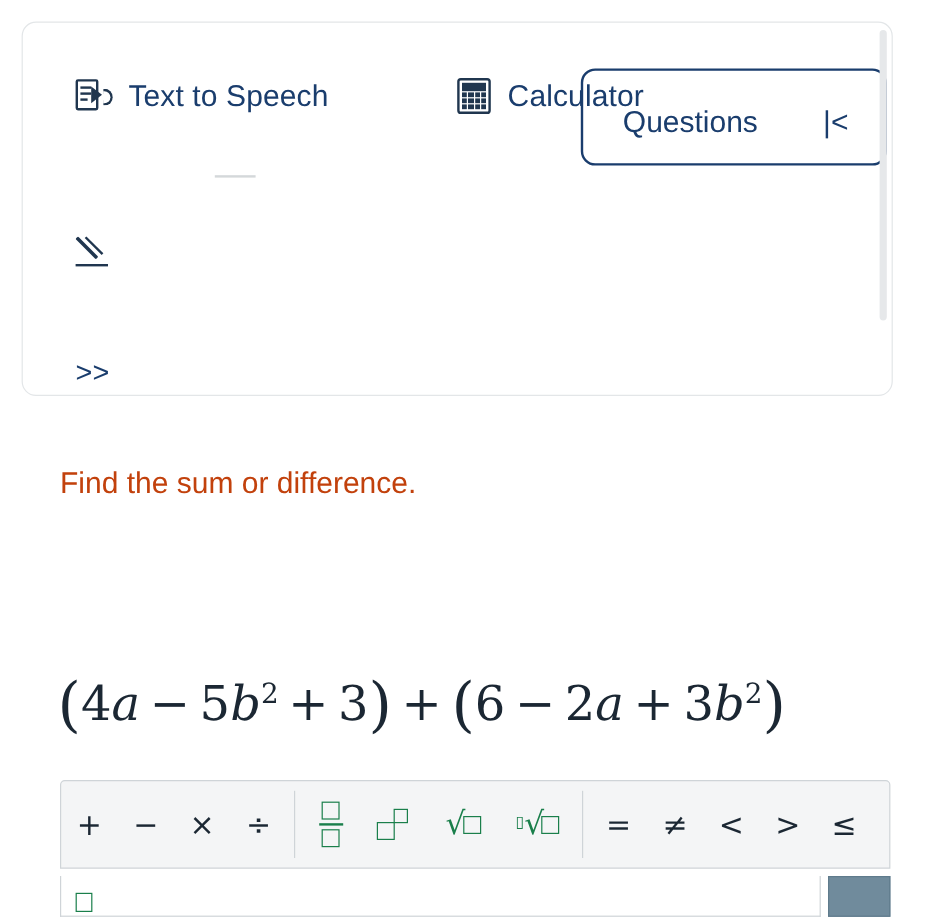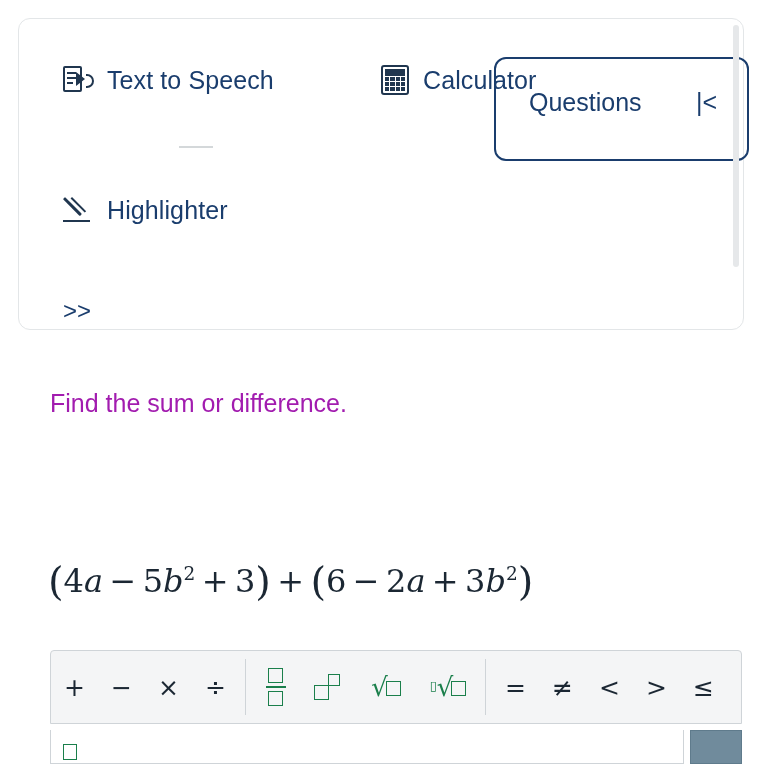--- a/index.html
+++ b/index.html
@@ -152,24 +152,24 @@
     top: 280px;
     font-size: 24px;
     color: #1a3d6d;
     cursor: pointer;
     line-height: 1;
   }
 
   
   .questions-pill {
     position: absolute;
-    left: 475px;
+    left: 465px;
     top: 38px;
     width: 255px;
-    height: 104px;
+    height: 81px;
     border: 2px solid #1a3d6d;
     border-radius: 12px;
     background: transparent;
     box-sizing: border-box;
     cursor: pointer;
   }
   .questions-pill .qlabel {
     position: absolute;
     left: 33px;
     top: 29px;
@@ -197,30 +197,30 @@
   }
 
   
   .question-text {
     position: absolute;
     left: 50px;
     top: 380px;
     width: 560px;
     font-size: 25px;
     line-height: 46px;
-    color: #a21caf;
+    color: #c2410c;
   }
 
   
   .expression {
     position: absolute;
     left: 48px;
     top: 558px;
     font-family: "DejaVu Serif", serif;
-    font-size: 32px;
+    font-size: 40px;
     color: #1b2733;
     white-space: nowrap;
   }
   .expression i {
     font-style: italic;
   }
   .expression sup {
     font-size: 0.58em;
     vertical-align: super;
   }
@@ -380,21 +380,20 @@
 
   <div class="short-divider"></div>
 
   <div class="tool-row" style="left:44px; top:176px;">
     <div class="tool-item">
       <span class="hl-icon">
         <span class="pen"></span>
         <span class="pen2"></span>
         <span class="base"></span>
       </span>
-      <span class="tool-label">Highlighter</span>
     </div>
   </div>
 
   <div class="chevrons">&gt;&gt;</div>
 
   <div class="questions-pill">
     <span class="qlabel">Questions</span>
     <span class="qarrow">|&lt;</span>
   </div>
 

